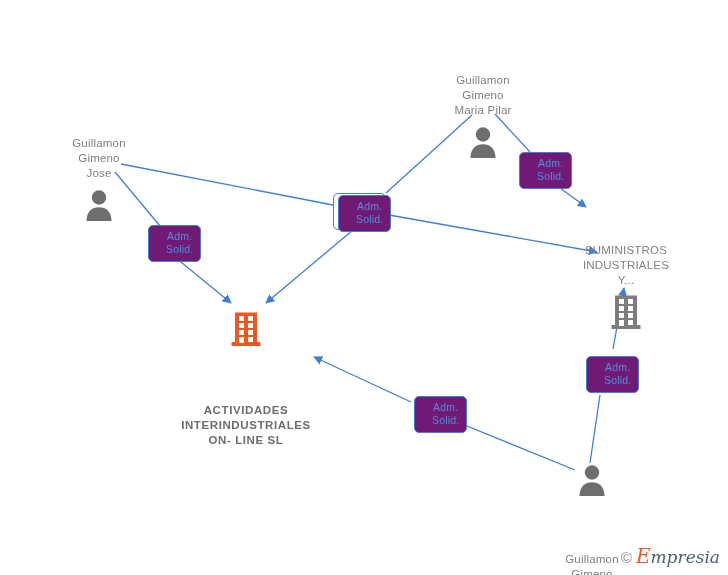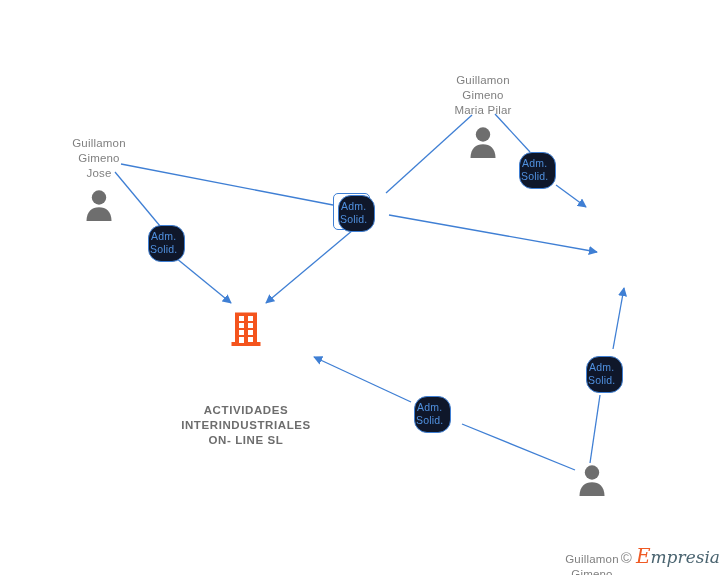--- a/index.html
+++ b/index.html
@@ -42,24 +42,24 @@
   }
   .node.label-above .node-label{order:0;margin-bottom:6px;}
   .node.label-above .icon{order:1;}
   .node.label-below .icon{order:0;margin-bottom:4px;}
   .node.label-below .node-label{order:1;}
 
   
   .edge-label{
     position:absolute;
     box-sizing:border-box;
-    background:#0f172a;
+    background:#701a75;
     border:1.4px solid #3f7fd4;
-    border-radius:13px;
-    padding:4px 7px 5px 1px;
+    border-radius:5px;
+    padding:4px 7px 5px 17px;
     color:#4f8fdd;
     font-size:10.5px;
     line-height:13px;
     text-align:center;
     white-space:pre-line;
     letter-spacing:.2px;
   }
   .edge-label.stacked::before{
     content:"";
     position:absolute;
@@ -186,19 +186,40 @@
           <rect x="9" y="26" width="5" height="6"></rect>
           <rect x="18" y="26" width="5" height="5"></rect>
         </g>
       </svg>
     </span>
     <div class="node-label company">ACTIVIDADES
 INTERINDUSTRIALES
 ON- LINE  SL</div>
   </div>
 
+  <div class="node label-above" style="left:626px;top:195px;">
+    <div class="node-label">SUMINISTROS
+INDUSTRIALES
+Y...</div>
+    <span class="icon">
+      <svg width="32" height="36" viewBox="0 0 32 36">
+        <rect x="5" y="1.5" width="22" height="30" fill="#7d7d7d"></rect>
+        <rect x="1.5" y="31" width="29" height="4" fill="#7d7d7d"></rect>
+        <g fill="#ffffff">
+          <rect x="9" y="5" width="5" height="5"></rect>
+          <rect x="18" y="5" width="5" height="5"></rect>
+          <rect x="9" y="12" width="5" height="5"></rect>
+          <rect x="18" y="12" width="5" height="5"></rect>
+          <rect x="9" y="19" width="5" height="5"></rect>
+          <rect x="18" y="19" width="5" height="5"></rect>
+          <rect x="9" y="26" width="5" height="6"></rect>
+          <rect x="18" y="26" width="5" height="5"></rect>
+        </g>
+      </svg>
+    </span>
+  </div>
 
   <div id="watermark">
     <span class="c">©</span>
     <span class="brand"><span class="cap">E</span><span>mpresia</span></span>
   </div>
 
 </div>
 
 </body></html>

